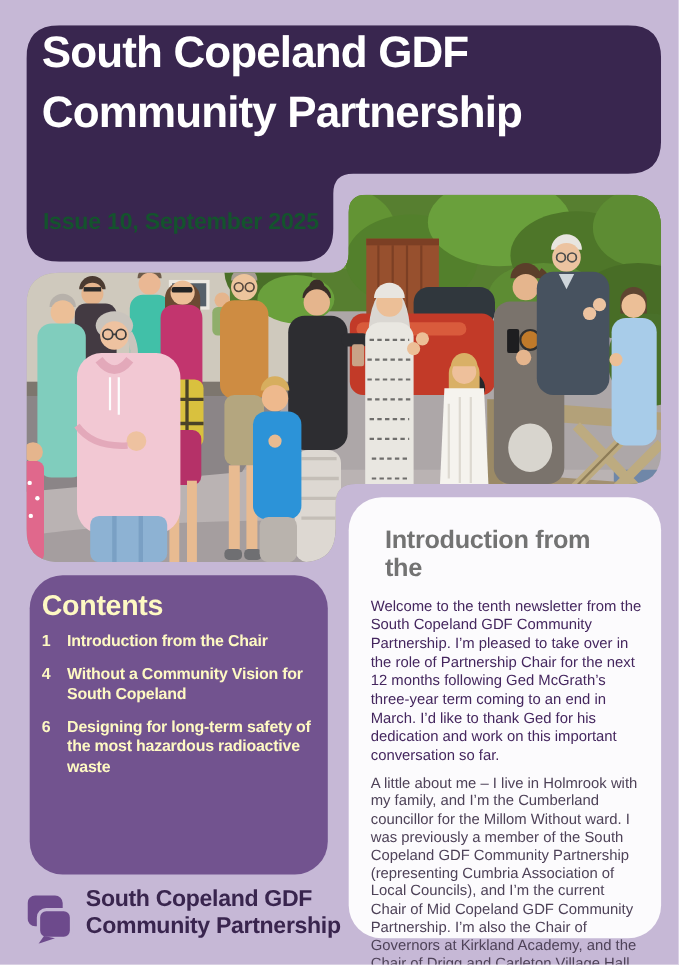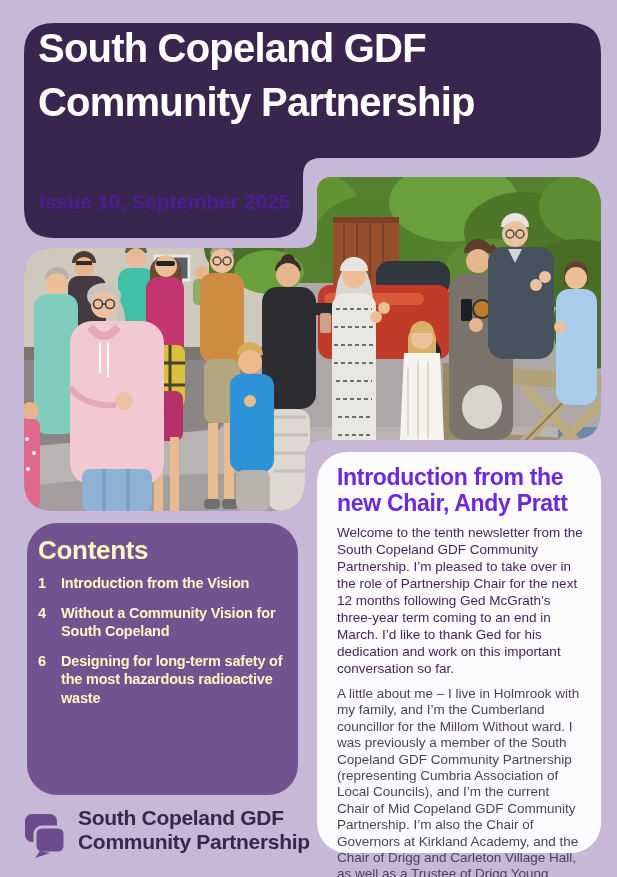--- a/index.html
+++ b/index.html
@@ -12,21 +12,21 @@
 
   
   .header-wrap{left:24px;top:23px;width:577px;height:215px;}
   .header-shape{position:absolute;left:0;top:0;}
   .masthead{
     position:absolute;left:14px;top:-2px;color:#ffffff;
     font-size:40px;line-height:54px;font-weight:bold;letter-spacing:-0.8px;
     white-space:nowrap;
   }
   .issue-line{
-    position:absolute;left:15px;top:167px;color:#4c1d95;
+    position:absolute;left:15px;top:167px;color:#14532d;
     font-size:21px;line-height:24px;font-weight:bold;letter-spacing:-0.2px;
   }
 
   
   .photo-wrap{left:24px;top:177px;width:577px;height:334px;}
 
   
   .contents-box{
     left:27px;top:523px;width:271px;height:272px;border-radius:30px;
     background:#72538f;color:#fef9c3;box-sizing:border-box;
@@ -39,21 +39,21 @@
   .toc-row{display:flex;font-size:14.5px;line-height:18.5px;font-weight:bold;letter-spacing:-0.2px;}
   .toc-num{flex:0 0 23px;}
   .toc-label{flex:1;}
 
   
   .intro-box{
     left:317px;top:452px;width:284px;height:401px;border-radius:30px;
     background:#fcfbfd;box-sizing:border-box;padding:12px 18px 0 20px;
   }
   .intro-box h2{
-    margin:0;font-size:23px;line-height:26px;font-weight:bold;color:#6d28d9;letter-spacing:-0.3px;
+    margin:13px;font-size:23px;line-height:26px;font-weight:bold;color:#737373;letter-spacing:-0.3px;
   }
   .intro-box .p1{
     margin:8px 0 0 0;font-size:13.5px;line-height:17px;font-weight:normal;color:#44265e;
   }
   .intro-box .p2{
     margin:9px 0 0 0;font-size:13.5px;line-height:16.4px;color:#4e4258;
   }
 
   
   .logo-icon{left:25px;top:812px;width:42px;height:46px;}
@@ -253,36 +253,36 @@
         <circle cx="4" cy="292" r="2" fill="#ffffff"></circle>
       </g>
     </g>
   </svg>
 
   <div class="abs contents-box">
     <h2>Contents</h2>
     <div class="toc">
       <div class="toc-row">
         <span class="toc-num">1</span>
-        <span class="toc-label">Introduction from the Vision</span>
+        <span class="toc-label">Introduction from the Chair</span>
       </div>
       <div class="toc-row">
         <span class="toc-num">4</span>
         <span class="toc-label">Without a Community Vision for South Copeland</span>
       </div>
       <div class="toc-row">
         <span class="toc-num">6</span>
         <span class="toc-label">Designing for long-term safety of the most hazardous radioactive waste</span>
       </div>
     </div>
   </div>
 
   <div class="abs intro-box">
     <h2><span>Introduction from the</span><br>
-    <span>new Chair, Andy Pratt</span></h2>
+    </h2>
     <p class="p1">Welcome to the tenth newsletter from the South Copeland GDF Community Partnership. I’m pleased to take over in the role of Partnership Chair for the next 12 months following Ged McGrath’s three-year term coming to an end in March. I’d like to thank Ged for his dedication and work on this important conversation so far.</p>
     <p class="p2">A little about me – I live in Holmrook with my family, and I’m the Cumberland councillor for the Millom Without ward. I was previously a member of the South Copeland GDF Community Partnership (representing Cumbria Association of Local Councils), and I’m the current Chair of Mid Copeland GDF Community Partnership. I’m also the Chair of Governors at Kirkland Academy, and the Chair of Drigg and Carleton Village Hall, as well as a Trustee of Drigg Young Farmers’ Club.</p>
   </div>
 
   <svg class="abs logo-icon" width="42" height="46" viewBox="0 0 42 46">
     <rect x="0" y="2" width="32" height="28" rx="7" fill="#6d4a8c"></rect>
     <rect x="10" y="15" width="30" height="26" rx="7" fill="#6d4a8c" stroke="#c6b8d6" stroke-width="3"></rect>
     <polygon points="15,39 10,46 25,41" fill="#6d4a8c"></polygon>
   </svg>
   <div class="abs logo-text">

